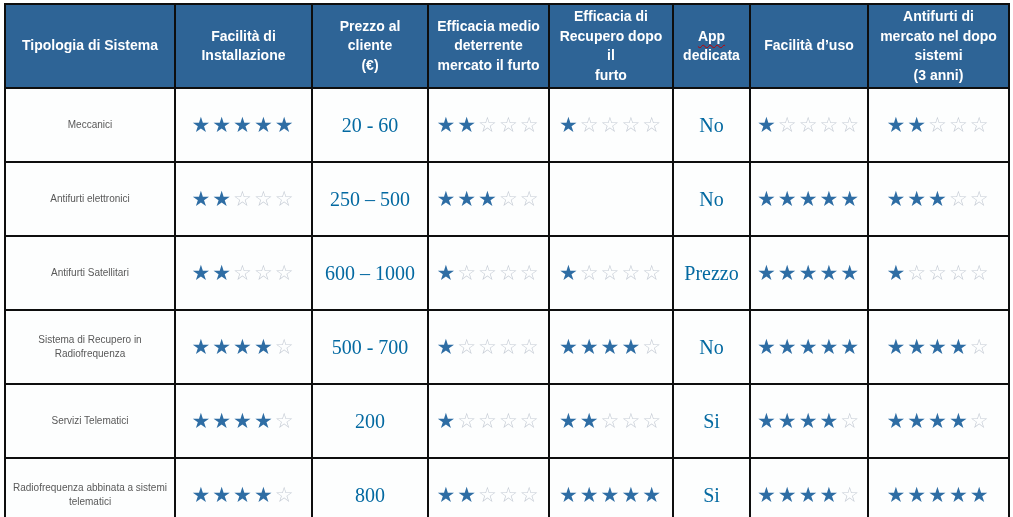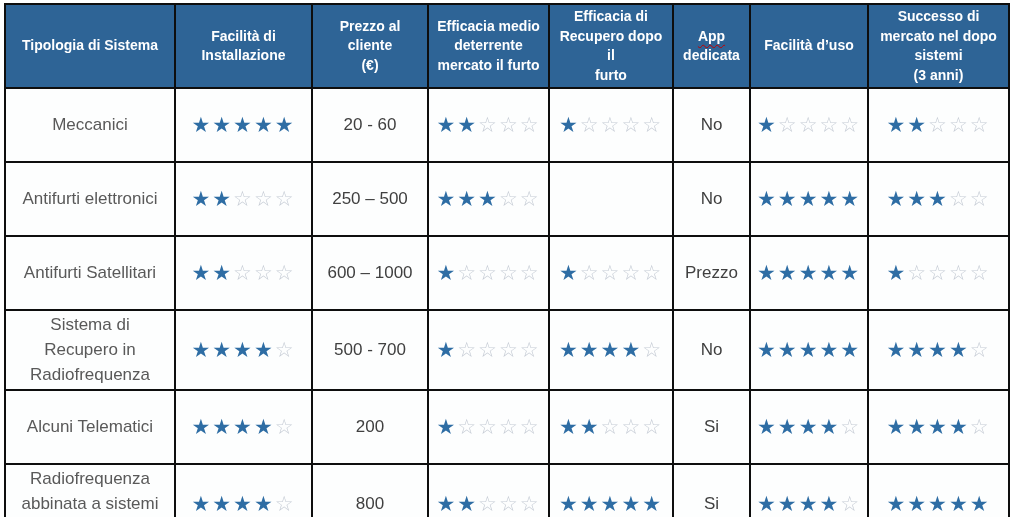--- a/index.html
+++ b/index.html
@@ -33,25 +33,25 @@
     color: #ffffff;
     font-size: 14px;
     font-weight: bold;
     height: 78px;
     line-height: 1.4;
   }
   thead th .hline { display: block; }
   tbody td {
     background: #fdfefe;
     color: #595959;
-    font-size: 17px;
+    font-size: 10px;
     height: 68px;
   }
   td.name-cell { line-height: 1.45; }
-  td.price-cell, td.text-cell { font-size: 17px; color: #404040; }
+  td.price-cell, td.text-cell { font-size: 20px; color: #0369a1; font-family: Liberation Serif, serif; }
   .stars { white-space: nowrap; letter-spacing: 2px; font-size: 21px; }
   .star-filled { color: #2e6da4; }
   .star-empty  { color: #c6ccd5; }
   .spell-error {
     text-decoration: underline wavy #c00000;
     text-decoration-thickness: 1px;
     text-underline-offset: 3px;
     text-decoration-skip-ink: none;
   }
 </style>
@@ -94,21 +94,21 @@
           <span class="hline">furto</span>
         </th>
         <th>
           <span class="hline spell-error">App</span>
           <span class="hline">dedicata</span>
         </th>
         <th>
           <span class="hline">Facilità d’uso</span>
         </th>
         <th>
-          <span class="hline">Successo di</span>
+          <span class="hline">Antifurti di</span>
           <span class="hline">mercato nel dopo</span>
           <span class="hline">sistemi</span>
           <span class="hline">(3 anni)</span>
         </th>
       </tr>
     </thead>
     <tbody>
       <tr>
         <td class="name-cell">Meccanici</td>
         <td class="stars"><span class="star-filled">★</span><span class="star-filled">★</span><span class="star-filled">★</span><span class="star-filled">★</span><span class="star-filled">★</span></td>
@@ -143,21 +143,21 @@
         <td class="name-cell">Sistema di Recupero in Radiofrequenza</td>
         <td class="stars"><span class="star-filled">★</span><span class="star-filled">★</span><span class="star-filled">★</span><span class="star-filled">★</span><span class="star-empty">☆</span></td>
         <td class="price-cell">500 - 700</td>
         <td class="stars"><span class="star-filled">★</span><span class="star-empty">☆</span><span class="star-empty">☆</span><span class="star-empty">☆</span><span class="star-empty">☆</span></td>
         <td class="stars"><span class="star-filled">★</span><span class="star-filled">★</span><span class="star-filled">★</span><span class="star-filled">★</span><span class="star-empty">☆</span></td>
         <td class="text-cell">No</td>
         <td class="stars"><span class="star-filled">★</span><span class="star-filled">★</span><span class="star-filled">★</span><span class="star-filled">★</span><span class="star-filled">★</span></td>
         <td class="stars"><span class="star-filled">★</span><span class="star-filled">★</span><span class="star-filled">★</span><span class="star-filled">★</span><span class="star-empty">☆</span></td>
       </tr>
       <tr>
-        <td class="name-cell">Alcuni Telematici</td>
+        <td class="name-cell">Servizi Telematici</td>
         <td class="stars"><span class="star-filled">★</span><span class="star-filled">★</span><span class="star-filled">★</span><span class="star-filled">★</span><span class="star-empty">☆</span></td>
         <td class="price-cell">200</td>
         <td class="stars"><span class="star-filled">★</span><span class="star-empty">☆</span><span class="star-empty">☆</span><span class="star-empty">☆</span><span class="star-empty">☆</span></td>
         <td class="stars"><span class="star-filled">★</span><span class="star-filled">★</span><span class="star-empty">☆</span><span class="star-empty">☆</span><span class="star-empty">☆</span></td>
         <td class="text-cell">Si</td>
         <td class="stars"><span class="star-filled">★</span><span class="star-filled">★</span><span class="star-filled">★</span><span class="star-filled">★</span><span class="star-empty">☆</span></td>
         <td class="stars"><span class="star-filled">★</span><span class="star-filled">★</span><span class="star-filled">★</span><span class="star-filled">★</span><span class="star-empty">☆</span></td>
       </tr>
       <tr>
         <td class="name-cell">Radiofrequenza abbinata a sistemi telematici</td>

